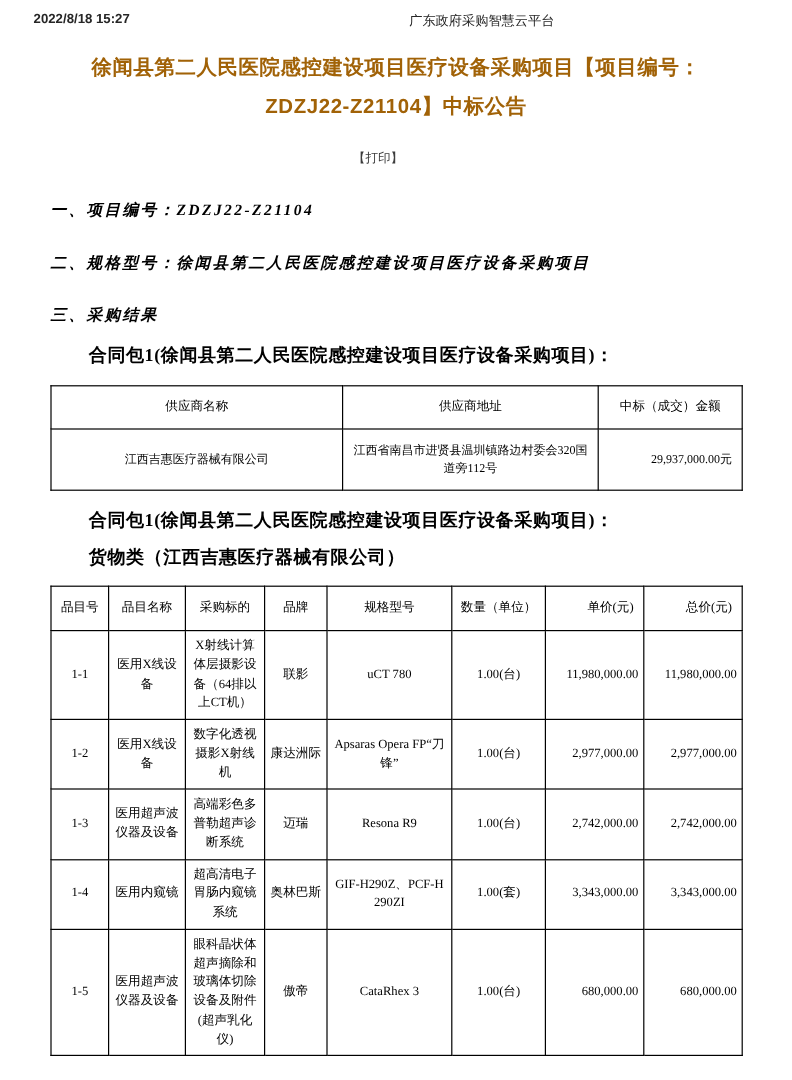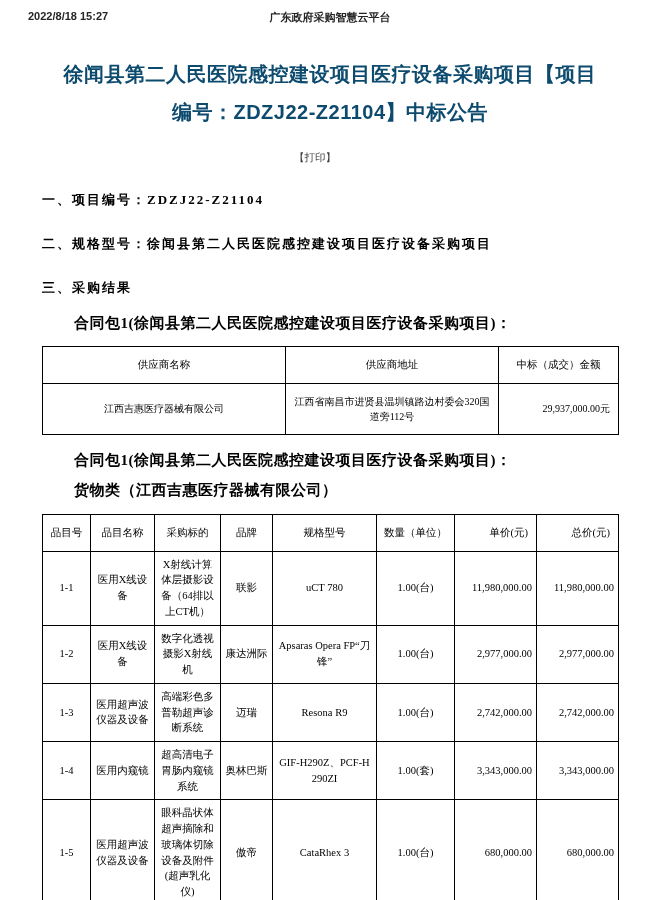--- a/index.html
+++ b/index.html
@@ -11,43 +11,43 @@
   }
   .page { padding: 10px 28px 20px 28px; position: relative; }
 
   
   .topbar {
     display: flex; align-items: flex-start;
     font-family: "Liberation Sans", "DejaVu Sans", sans-serif;
     font-size: 11px; font-weight: 700; color: #262626;
   }
   .topbar .left  { width: 170px; text-align: left; }
-  .topbar .mid   { flex: 1; text-align: center; font-weight: 700; }
+  .topbar .mid   { flex: 1; text-align: right; font-weight: 400; }
   .topbar .right { width: 170px; }
 
   
   .title {
-    margin: 30px auto 0 auto; max-width: 545px;
+    margin: 16px auto 0 auto; max-width: 545px;
     font-family: "Liberation Sans", "DejaVu Sans", sans-serif;
-    font-size: 20px; font-weight: 700; color: #0c4a6e;
+    font-size: 17px; font-weight: 700; color: #a16207;
     text-align: center; line-height: 1.9; letter-spacing: 0.5px;
     word-break: break-word;
   }
 
   .print-row { text-align: center; margin: 16px 30px 0 0; }
   .print-link {
     font-family: "Liberation Sans", "DejaVu Sans", sans-serif;
     font-size: 10.5px; color: #3d3d3d; text-decoration: none; cursor: pointer;
   }
 
   .content { margin: 0 14px; }
 
   .section-h {
     font-size: 13px; font-weight: 600; color: #000;
-    letter-spacing: 2px; margin-top: 26px; line-height: 1.4;
+    letter-spacing: 2px; margin-top: 26px; line-height: 1.4; font-style: italic;
   }
   .sub-line {
     font-size: 15px; font-weight: 700; color: #000;
     letter-spacing: 0.5px; margin: 14px 0 0 32px; line-height: 1.5;
   }
 
   table {
     border-collapse: collapse; table-layout: fixed;
     width: 576px; margin: 12px 0 0 0; padding-left: 36px;
   }

